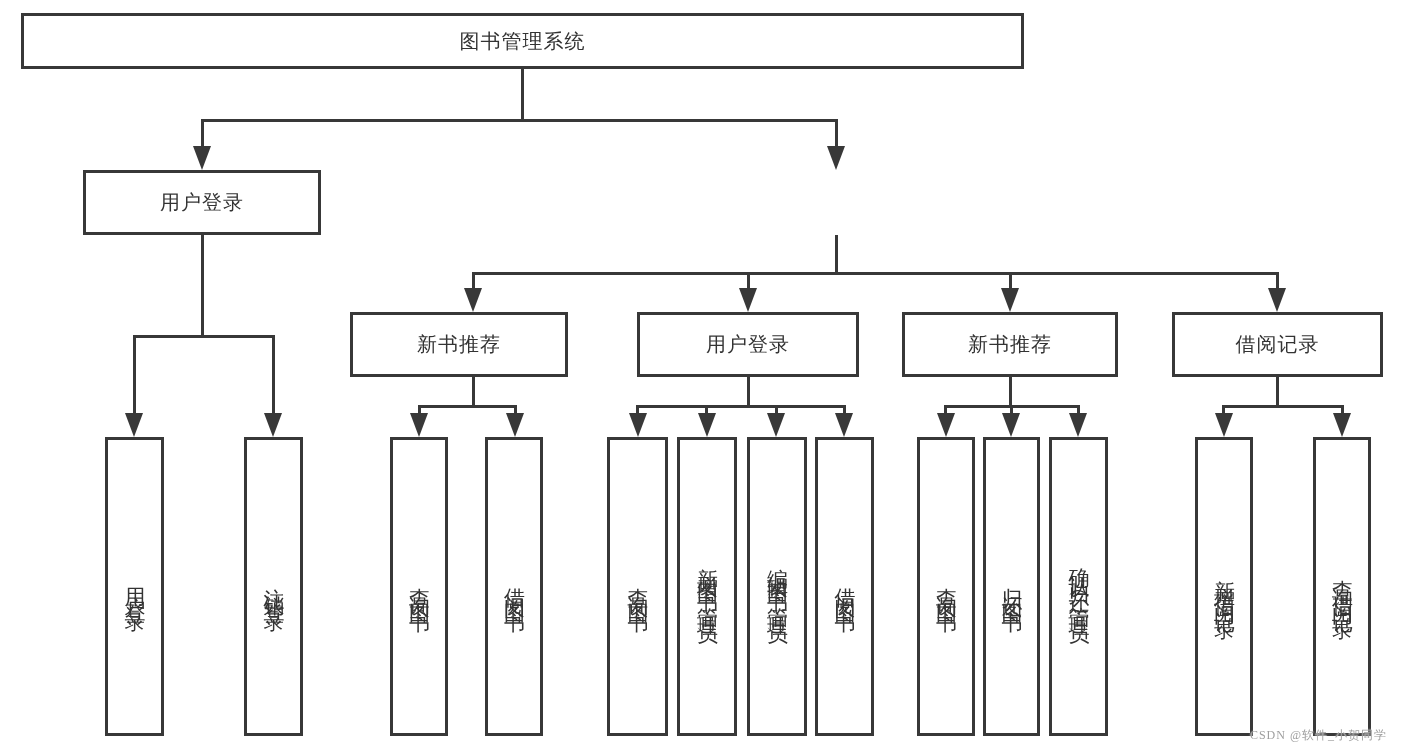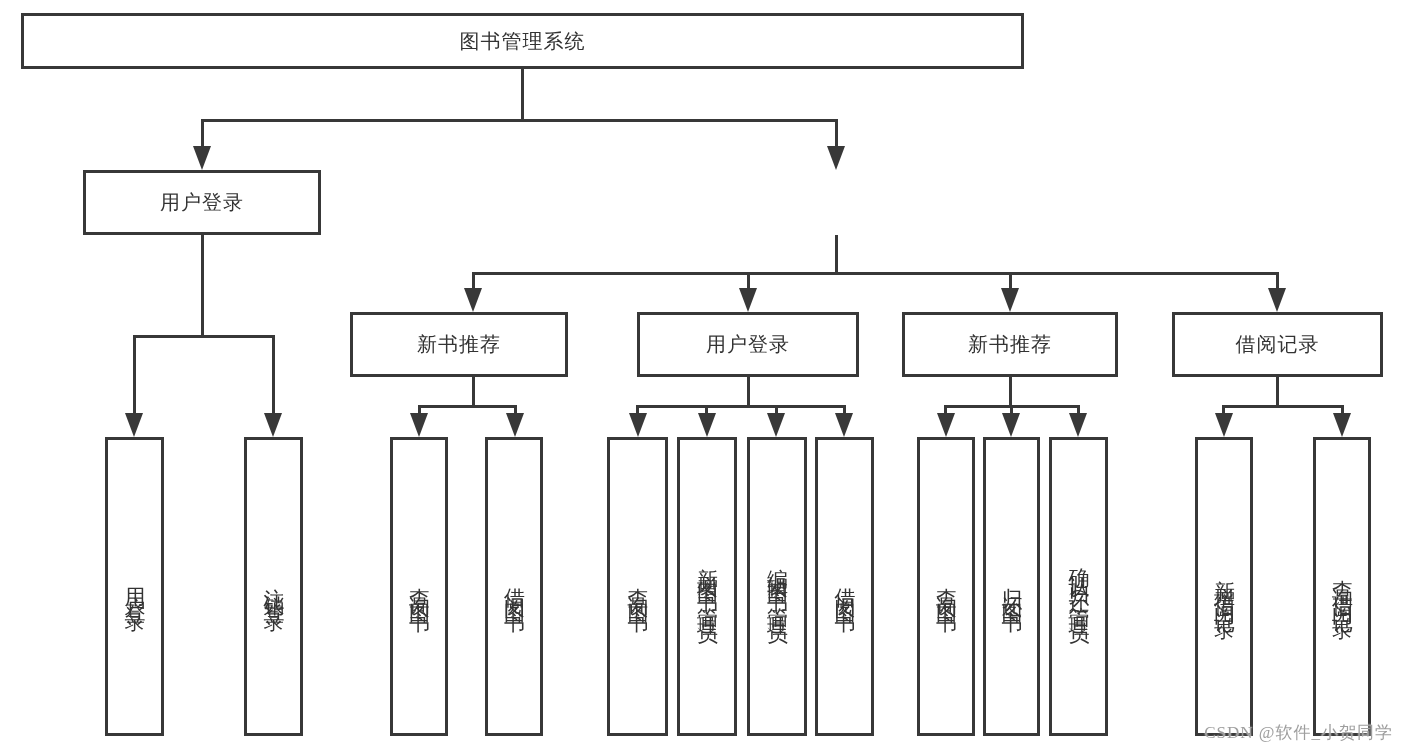--- a/index.html
+++ b/index.html
@@ -39,23 +39,23 @@
   .hline { position: absolute; height: 3px; background: var(--line); }
   .arr {
     position: absolute;
     width: 0; height: 0;
     border-left: 9px solid transparent;
     border-right: 9px solid transparent;
     border-top: 24px solid var(--line);
   }
   .watermark {
     position: absolute;
-    right: 12px;
+    right: 18px;
     bottom: 3px;
-    font-size: 17px;
+    font-size: 12px;
     color: var(--watermark);
     letter-spacing: 1px;
     z-index: 10;
     text-shadow: 0 0 2px #ffffff;
   }
 </style>
 </head>
 <body>
 
 <div class="canvas">

